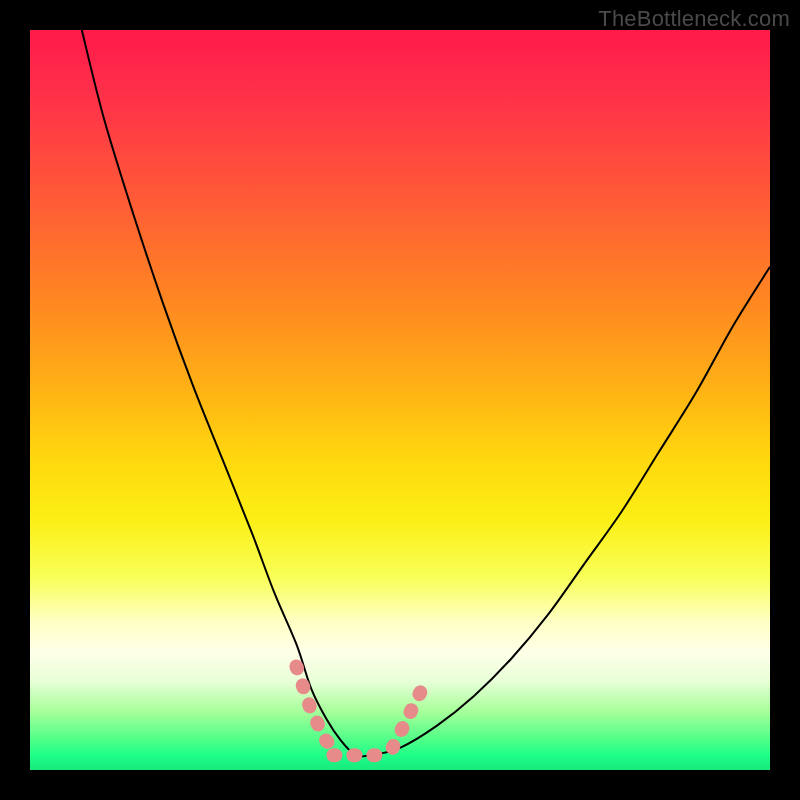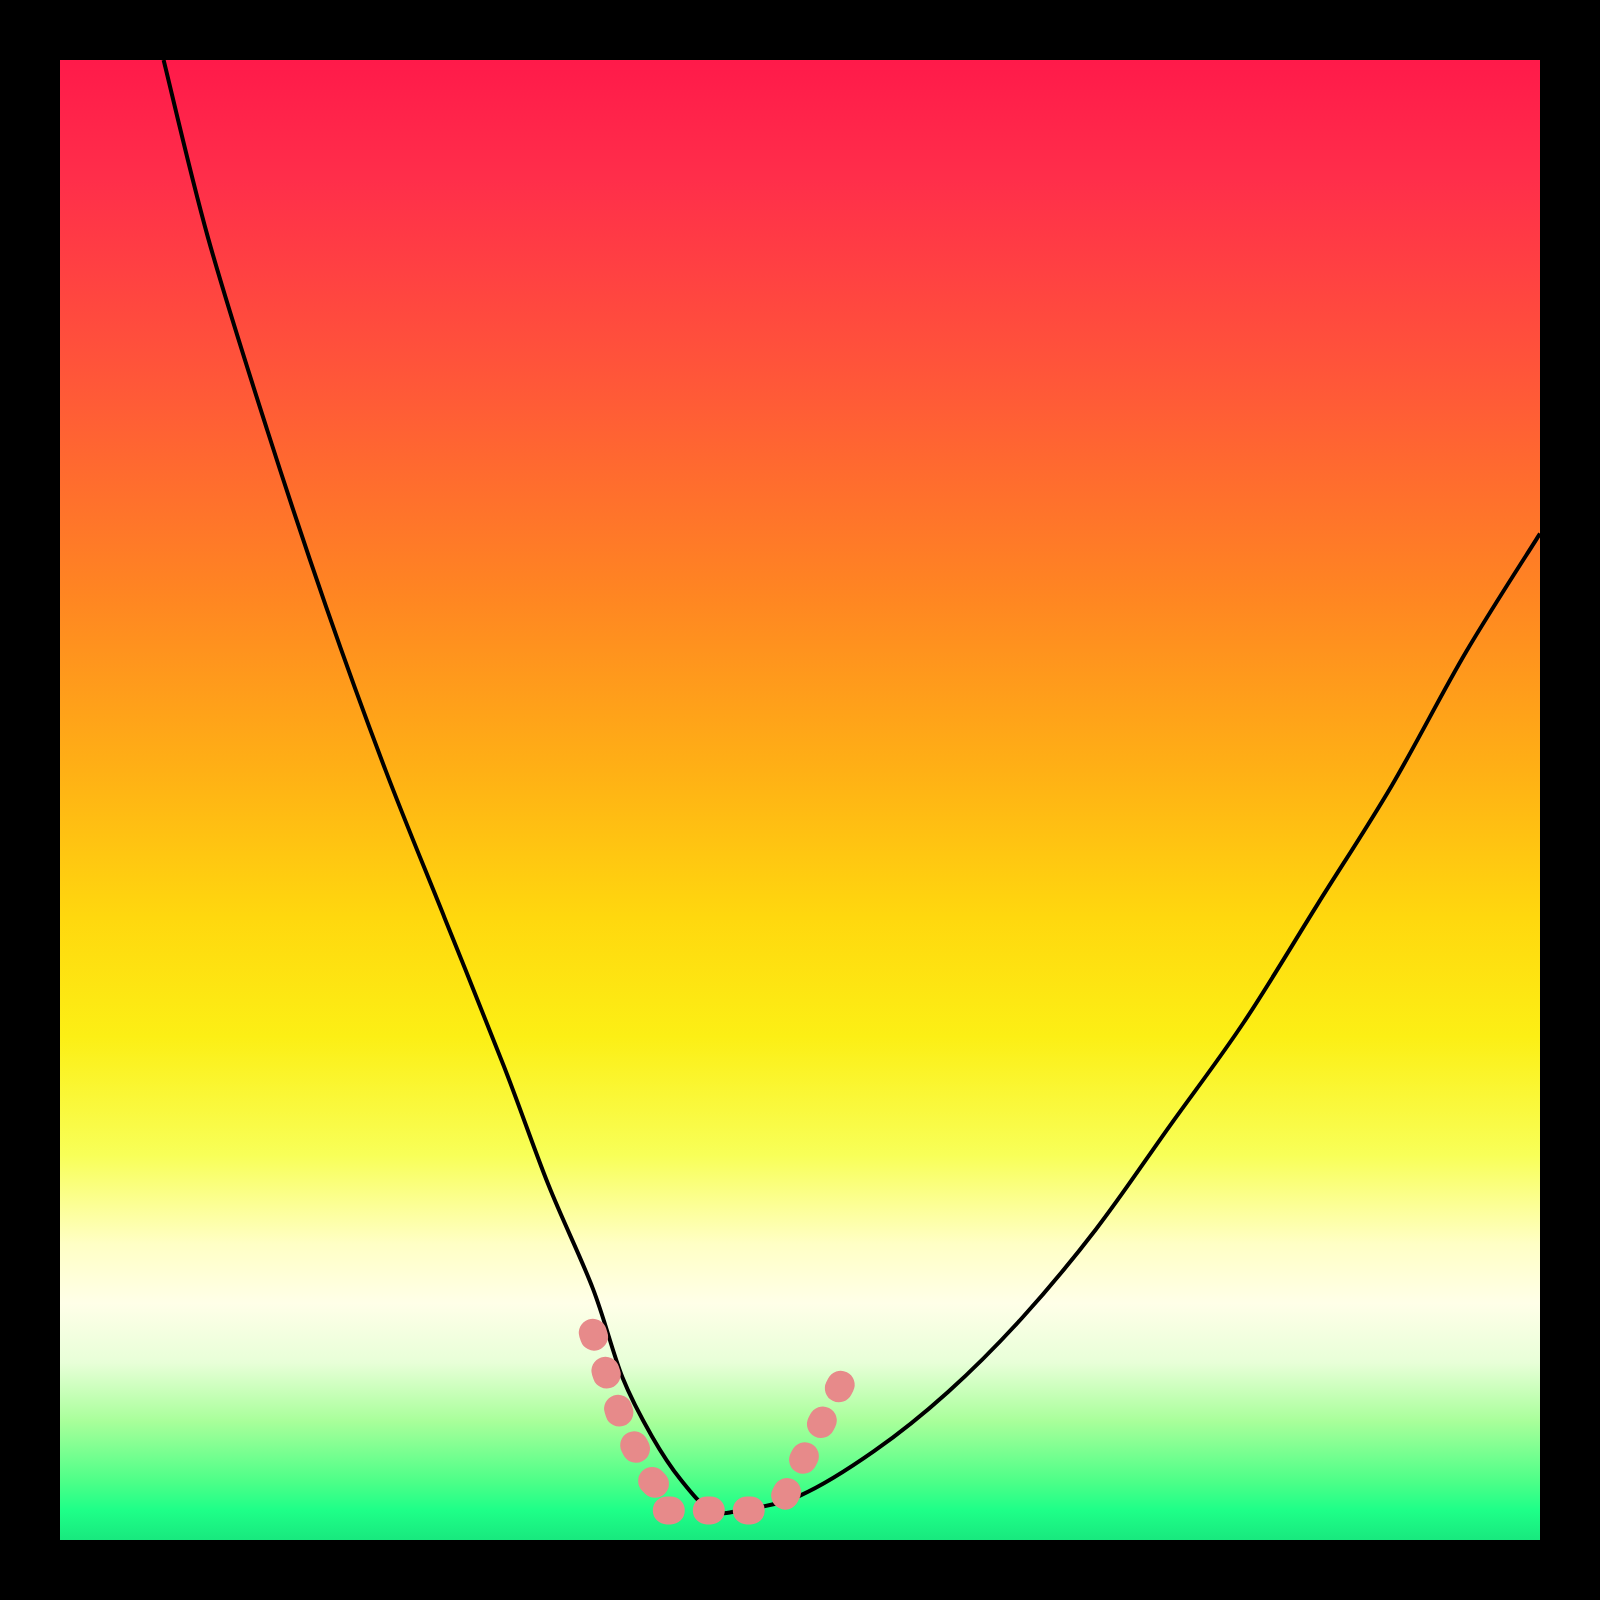--- a/index.html
+++ b/index.html
@@ -66,20 +66,21 @@
     width: 100%;
     height: 100%;
     overflow: visible;
   }
 </style>
 </head>
 <body>
 
 <div class="frame">
 
+  <div class="watermark">TheBottleneck.com</div>
 
   <div class="plot-area">
     <div class="gradient-bg"></div>
     <svg class="curves" viewBox="0 0 740 740" preserveAspectRatio="none">
       <path d="M 51.800000000000004 0 C 55.5 14.799999999999992 65.36666666666666 57.966666666666626 74 88.79999999999995 C 82.63333333333334 119.63333333333328 93.73333333333335 154.16666666666666 103.60000000000001 185 C 113.46666666666667 215.83333333333334 123.33333333333331 245.43333333333334 133.2 273.8 C 143.06666666666666 302.1666666666667 152.93333333333334 329.3 162.8 355.2 C 172.66666666666669 381.09999999999997 182.53333333333333 404.5333333333333 192.4 429.2 C 202.26666666666668 453.8666666666667 213.36666666666667 481 222 503.2 C 230.63333333333333 525.4 236.8 543.9 244.20000000000002 562.4 C 251.60000000000002 580.9 260.2333333333333 598.1666666666667 266.4 614.2 C 272.56666666666666 630.2333333333333 276.26666666666665 646.2666666666667 281.2 658.6 C 286.1333333333333 670.9333333333334 291.06666666666666 679.5666666666667 296 688.2 C 300.93333333333334 696.8333333333334 305.8666666666667 704.2333333333333 310.8 710.4 C 315.73333333333335 716.5666666666666 320.6666666666667 722.7333333333333 325.6 725.2 C 330.53333333333336 727.6666666666667 333.00000000000006 726.4333333333334 340.40000000000003 725.2 C 347.8 723.9666666666667 358.9 722.7333333333333 370 717.8 C 381.1 712.8666666666666 394.66666666666674 704.2333333333333 407.00000000000006 695.6 C 419.33333333333337 686.9666666666667 431.6666666666667 677.1 444 666 C 456.3333333333333 654.9 468.6666666666667 642.5666666666666 481 629 C 493.3333333333333 615.4333333333334 505.6666666666667 600.6333333333333 518 584.6 C 530.3333333333334 568.5666666666667 542.6666666666666 550.0666666666666 555 532.8 C 567.3333333333334 515.5333333333333 579.6666666666666 499.5 592 481 C 604.3333333333334 462.5 616.6666666666666 441.53333333333336 629 421.8 C 641.3333333333334 402.06666666666666 653.6666666666666 383.5666666666666 666 362.59999999999997 C 678.3333333333334 341.6333333333333 690.6666666666666 316.9666666666667 703 296 C 715.3333333333334 275.0333333333333 733.8333333333334 246.66666666666663 740 236.79999999999995" stroke="#000000" stroke-width="2" fill="none"></path>
       <path d="M 266.4 636.4 L 273.8 658.6 L 281.2 680.8 L 288.6 695.6 L 296 710.4 L 303.4 717.8" stroke="#e78a8a" stroke-width="14" stroke-linecap="round" stroke-dasharray="2 18" fill="none"></path>
       <path d="M 303.4 725.2 L 318.2 725.2 L 333 725.2 L 347.79999999999995 725.2 L 362.59999999999997 725.2" stroke="#e78a8a" stroke-width="14" stroke-linecap="round" stroke-dasharray="2 18" fill="none"></path>
       <path d="M 362.59999999999997 717.8 L 370 703 L 377.40000000000003 688.2 L 384.8 673.4 L 392.20000000000005 658.6" stroke="#e78a8a" stroke-width="14" stroke-linecap="round" stroke-dasharray="2 18" fill="none"></path>
     </svg>
   </div>

